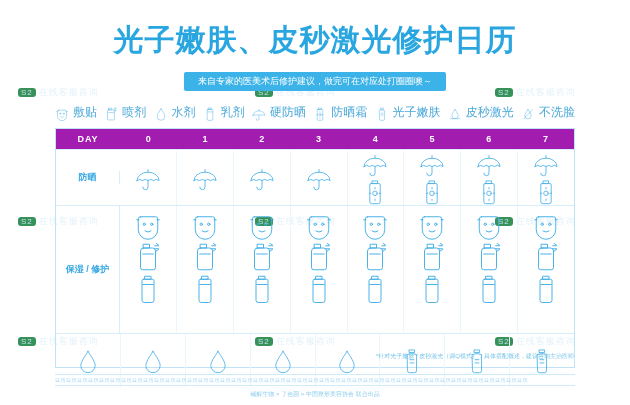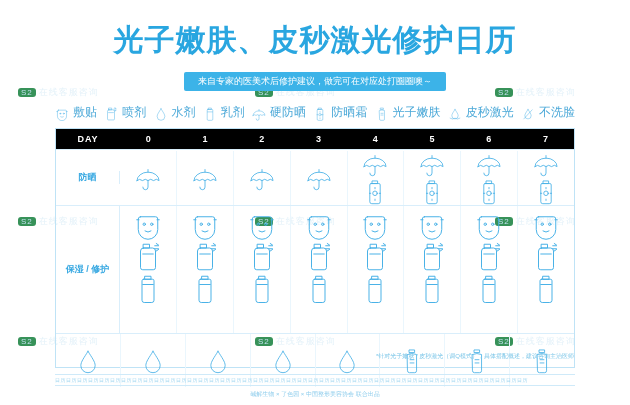--- a/index.html
+++ b/index.html
@@ -52,21 +52,21 @@
   }
   .legend-item{display:flex;align-items:flex-end;gap:4px;font-size:12px;color:#4aa8d8;}
   .legend-ic{width:14px;height:14px;display:block;}
 
   
   .table{
     position:absolute;left:55px;top:128px;width:520px;height:240px;
     border:1px solid #bfe3f6;box-sizing:border-box;
   }
   .hdr{
-    display:flex;height:20px;background:#000000;color:#fff;
+    display:flex;height:20px;background:#a21caf;color:#fff;
     font-size:9px;align-items:center;
   }
   .hdr .lbl{width:64px;text-align:center;font-weight:bold;letter-spacing:1px;}
   .hdr .d{flex:1;text-align:center;font-weight:bold;}
 
   .row{display:flex;border-top:1px solid #d9eefb;box-sizing:border-box;}
   .row .rlbl{
     width:64px;display:flex;align-items:center;justify-content:center;
     font-size:9px;color:#39a9e2;text-align:center;font-weight:bold;
     border-right:1px solid #d9eefb;box-sizing:border-box;

